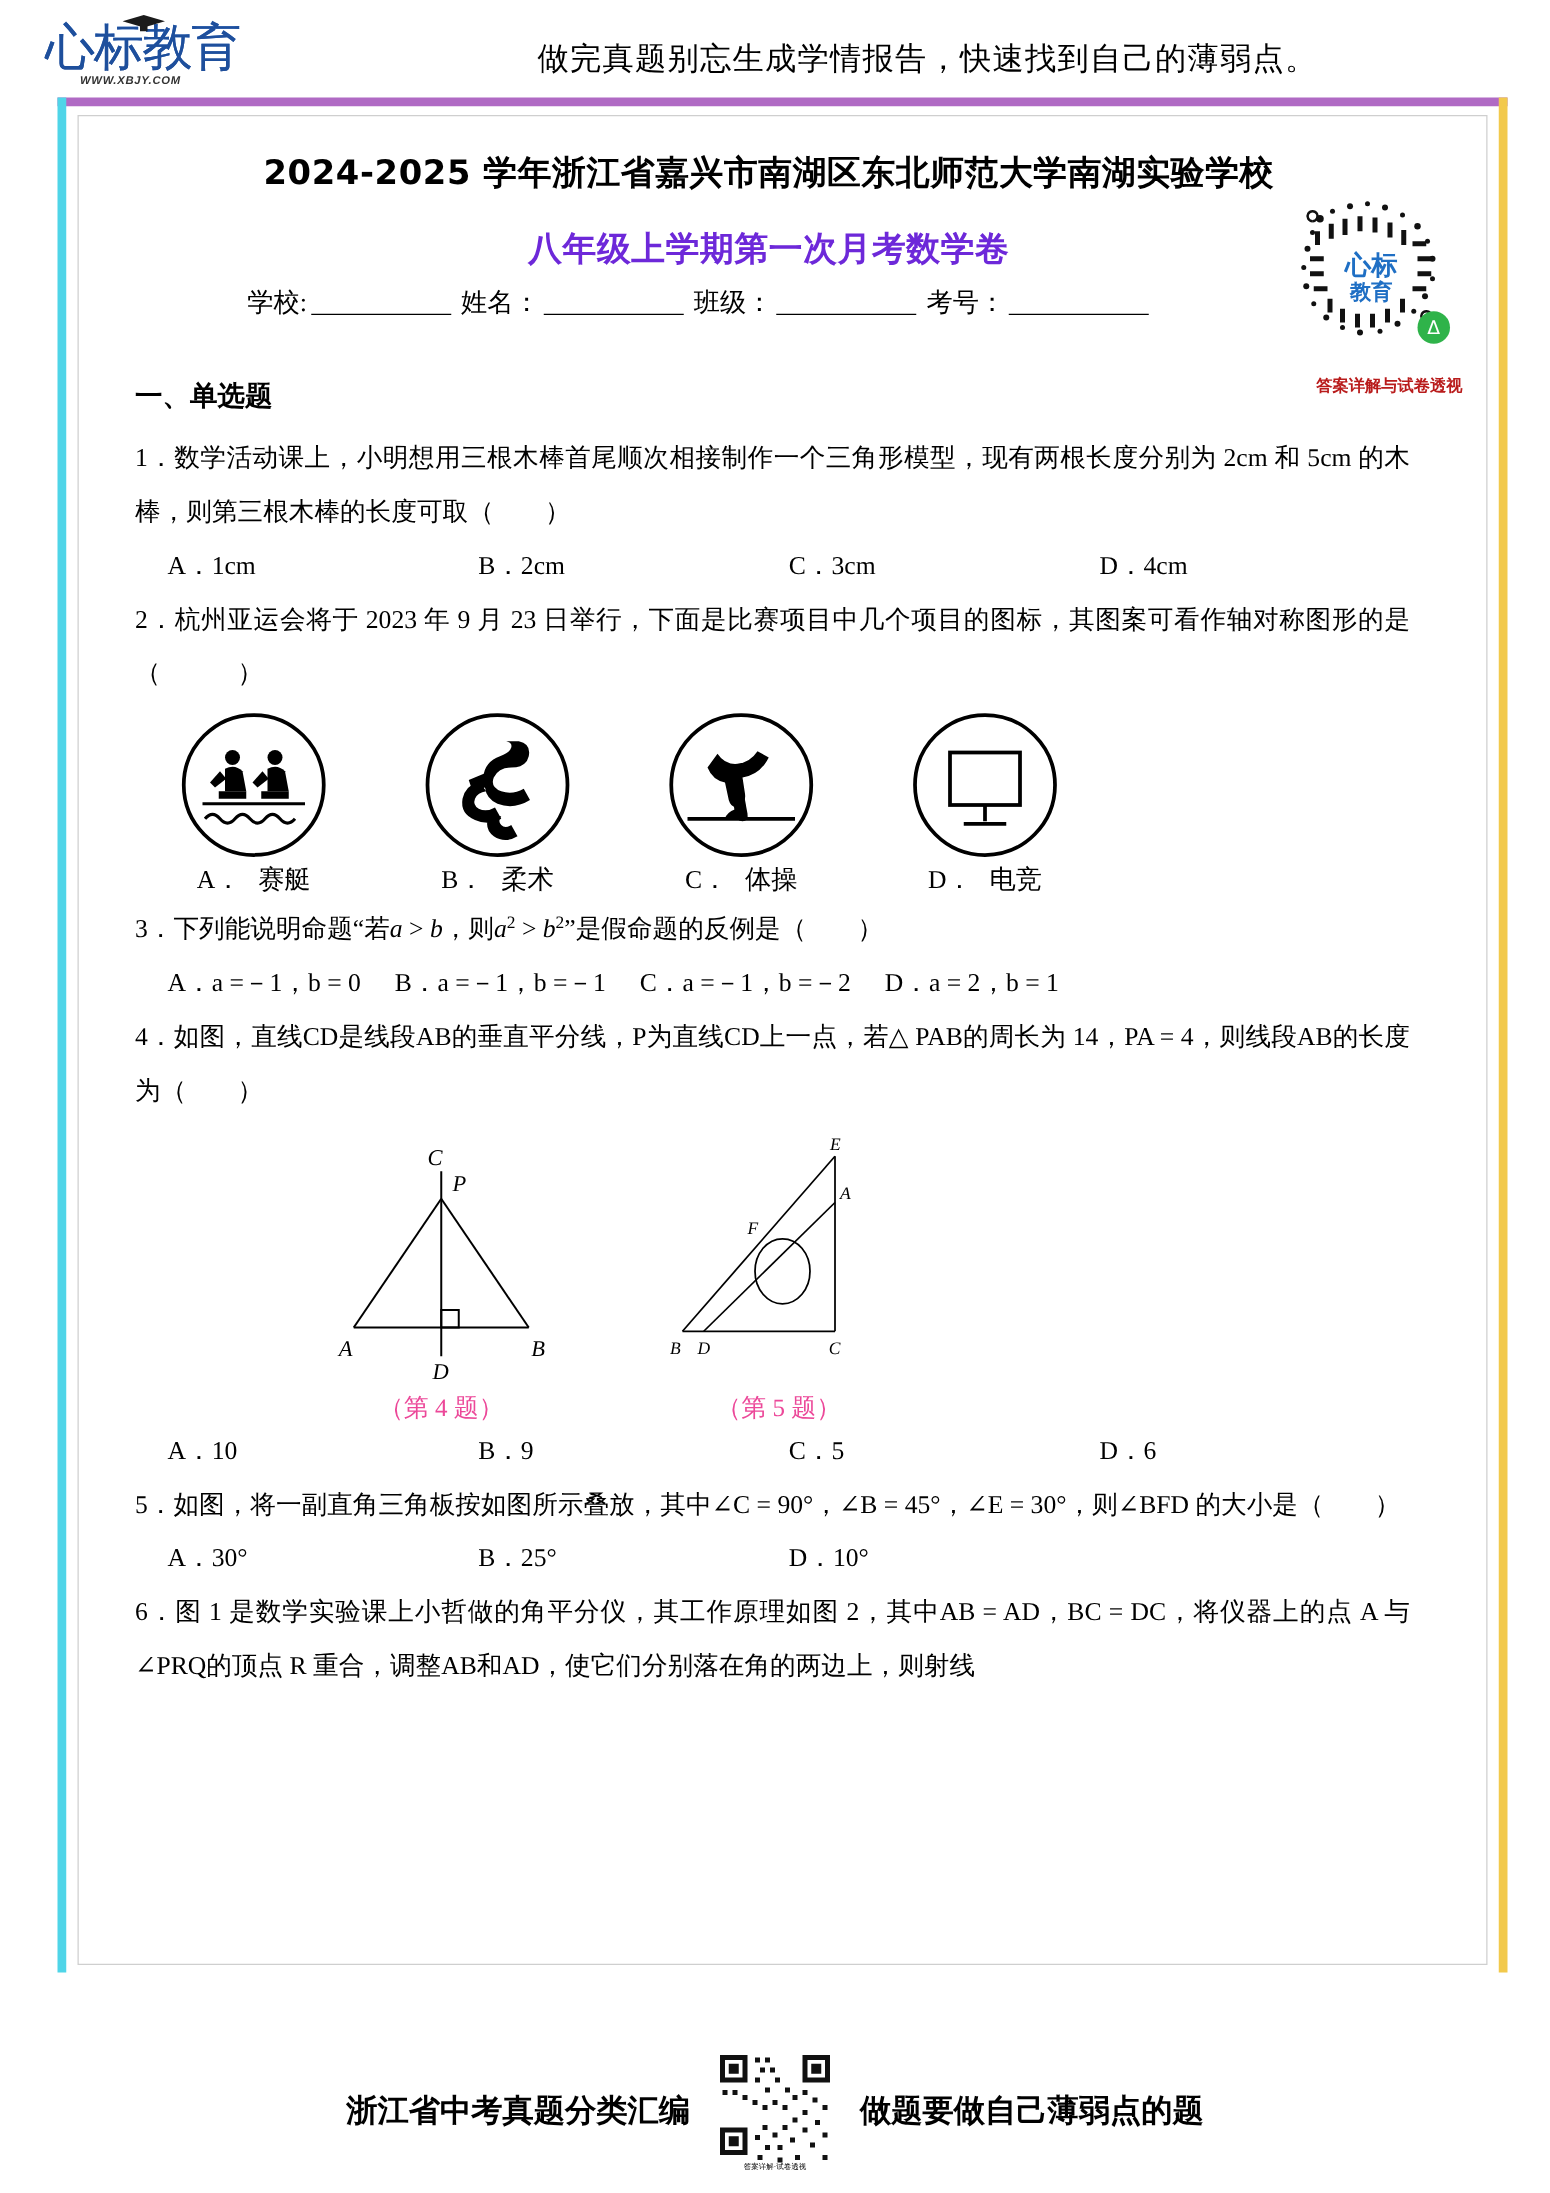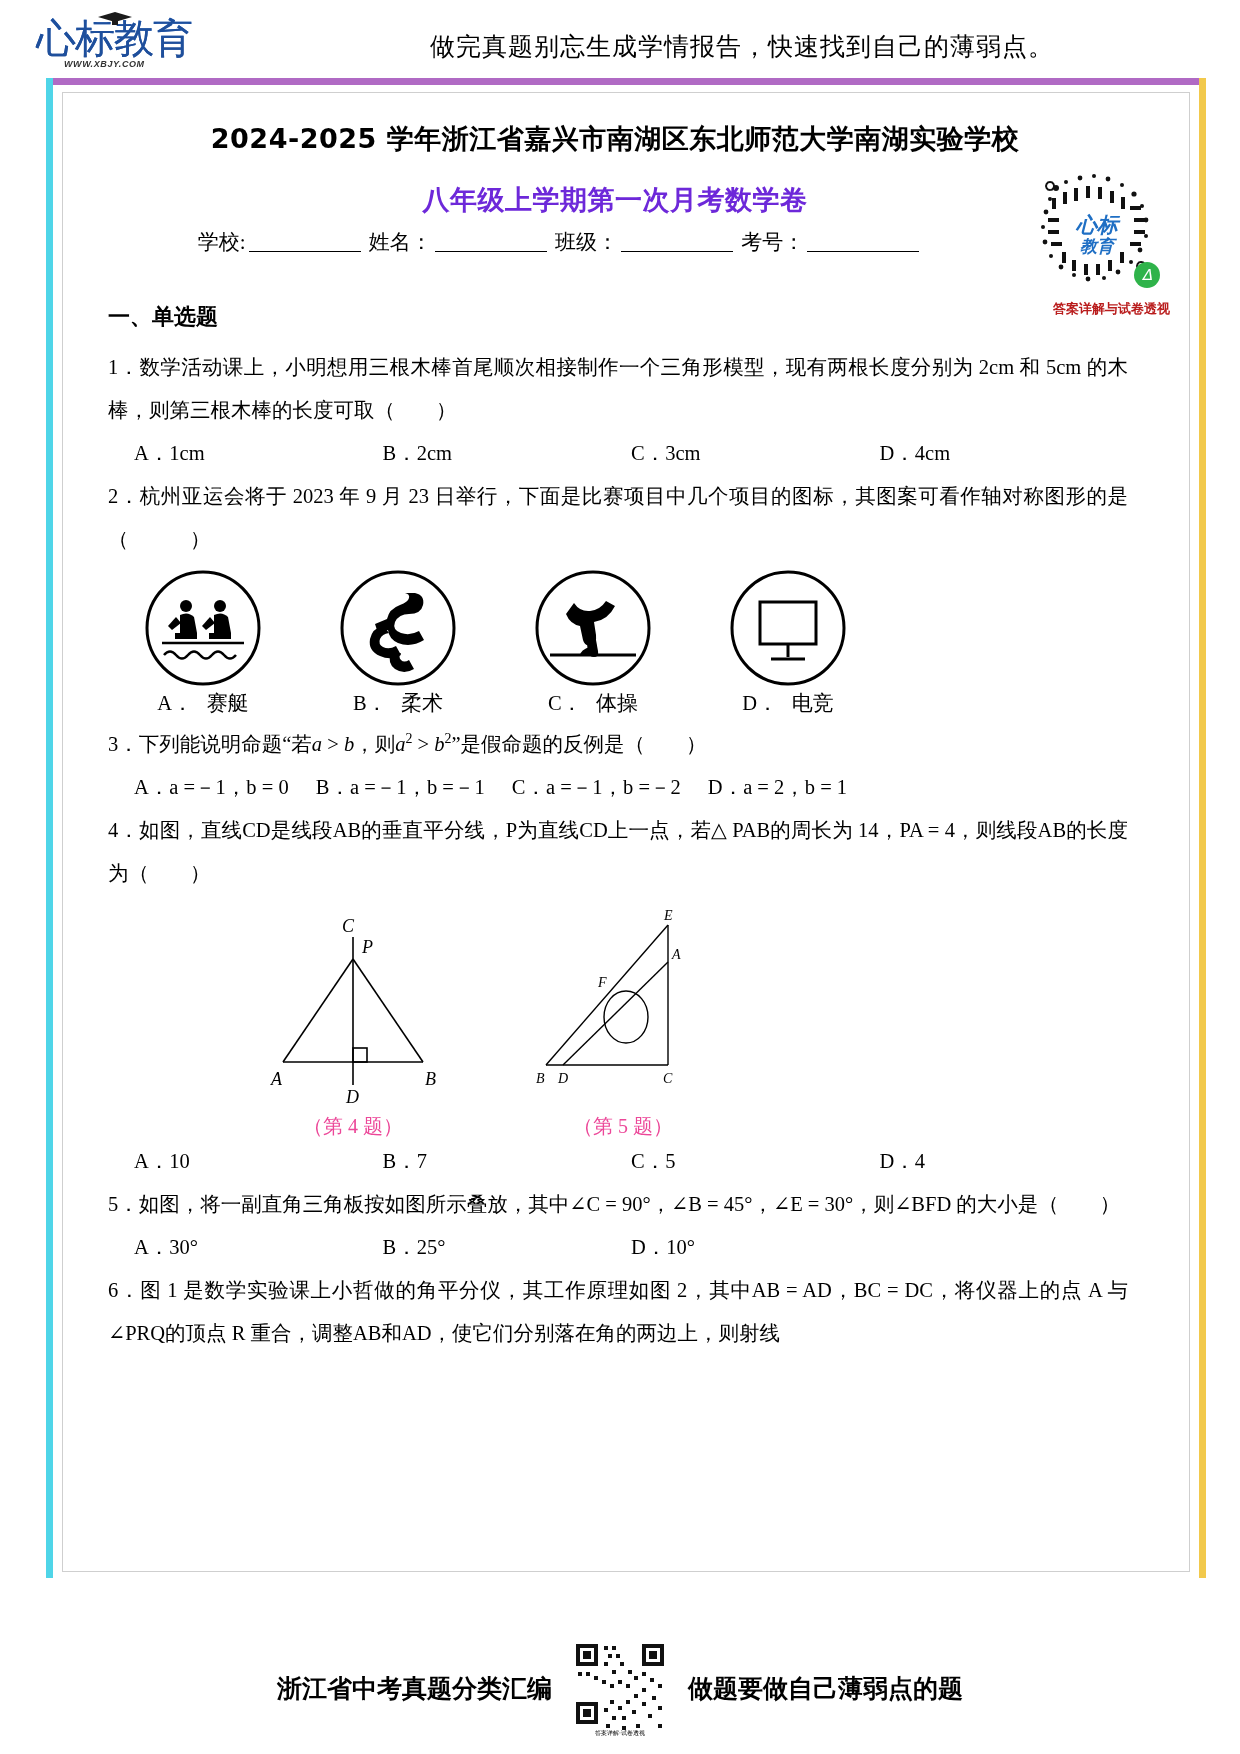--- a/index.html
+++ b/index.html
@@ -145,24 +145,23 @@
     width: 112px;
     height: 20px;
     vertical-align: -3px;
     margin: 0 3px;
   }
 
   
   .qr-badge {
     position: absolute;
     right: 82px;
-    top: 170px;
+    top: 157px;
     width: 122px;
     height: 120px;
-    font-style: italic;
   }
   .qr-badge svg { display: block; }
   .qr-green-dot {
     position: absolute;
     right: -2px;
     bottom: 2px;
     width: 26px; height: 26px;
     border-radius: 50%;
     background: #2fb34a;
     display: flex; align-items: center; justify-content: center;
@@ -518,23 +517,23 @@
             <text x="155" y="176">C</text>
           </g>
         </svg>
         <div class="fig-cap">（第 5 题）</div>
       </div>
 
     </div>
 
     <div class="opts even4 pad">
       <span>A．10</span>
-      <span>B．7</span>
+      <span>B．9</span>
       <span>C．5</span>
-      <span>D．4</span>
+      <span>D．6</span>
     </div>
 
     <div class="q">5．如图，将一副直角三角板按如图所示叠放，其中∠C = 90°，∠B = 45°，∠E = 30°，则∠BFD 的大小是（　　）</div>
     <div class="opts even4 pad">
       <span>A．30°</span>
       <span>B．25°</span>
       <span>D．10°</span>
     </div>
 
     <div class="q">6．图 1 是数学实验课上小哲做的角平分仪，其工作原理如图 2，其中AB = AD，BC = DC，将仪器上的点 A 与∠PRQ的顶点 R 重合，调整AB和AD，使它们分别落在角的两边上，则射线</div>

